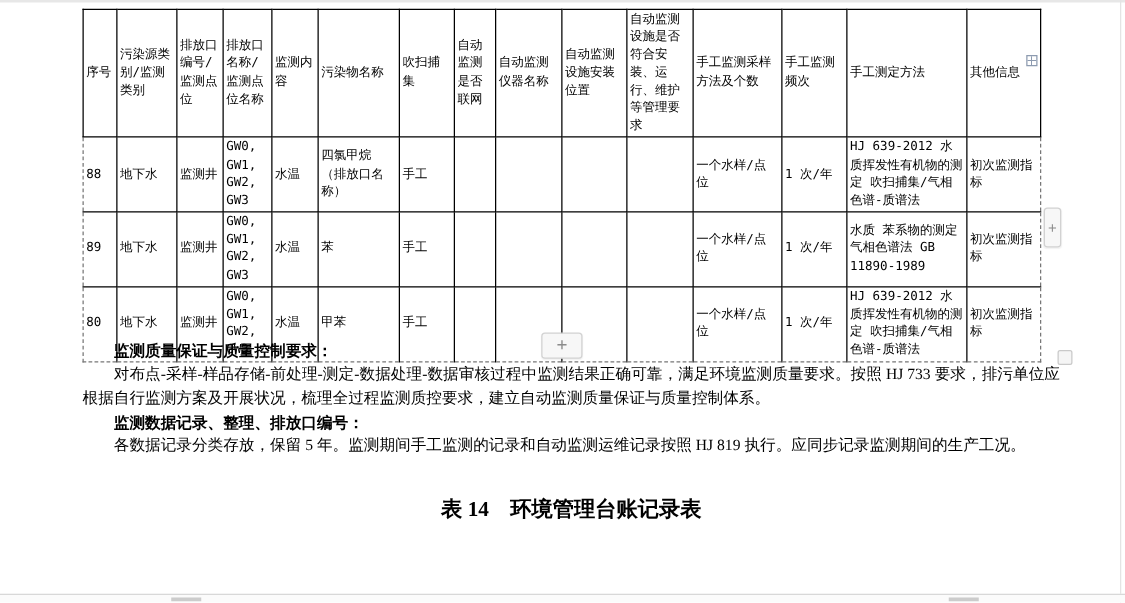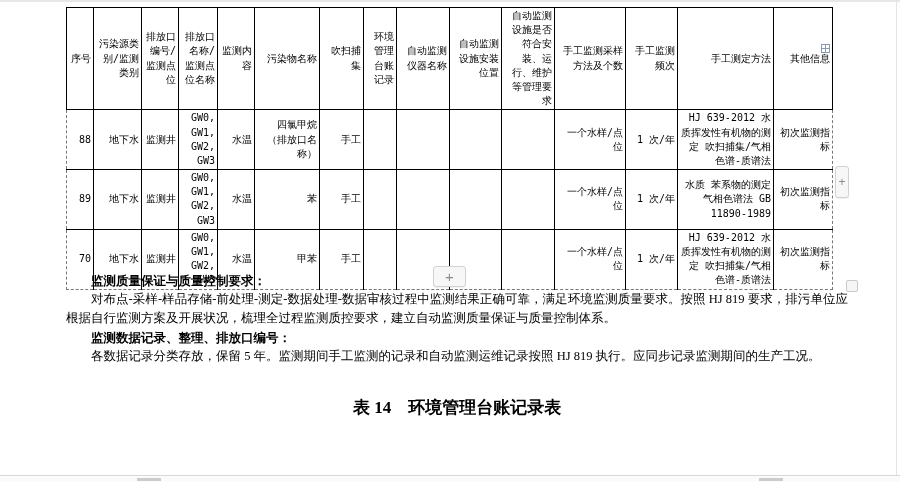--- a/index.html
+++ b/index.html
@@ -11,21 +11,21 @@
 
   
   table.montbl {
     position: absolute; left: 66px; top: 7px; width: 766px;
     border-collapse: collapse; table-layout: fixed;
     font-family: "DejaVu Sans Mono", "Liberation Mono", monospace;
     font-size: 10px; color: #000;
   }
   .montbl th, .montbl td {
     border: 1px solid #000;
-    text-align: right; vertical-align: middle;
+    text-align: left; vertical-align: middle;
     padding: 1px 2px; line-height: 1.42;
     font-weight: normal;
     white-space: pre-line; overflow-wrap: break-word; overflow: hidden;
   }
   .montbl thead tr { height: 88px; }
   .montbl tbody tr { height: 56px; }
   .montbl tbody td:first-child { border-left: 1px dashed #777; }
   .montbl tbody td:last-child  { border-right: 1px dashed #777; }
   .montbl tbody tr:last-child td { border-bottom: 1px dashed #777; }
 
@@ -94,21 +94,21 @@
   </colgroup>
   <thead>
     <tr>
       <th>序号</th>
       <th>污染源类别/监测类别</th>
       <th>排放口编号/监测点位</th>
       <th>排放口名称/监测点位名称</th>
       <th>监测内容</th>
       <th>污染物名称</th>
       <th>吹扫捕集</th>
-      <th>环境管理台账记录</th>
+      <th>自动监测是否联网</th>
       <th>自动监测仪器名称</th>
       <th>自动监测设施安装位置</th>
       <th>自动监测设施是否符合安装、运行、维护等管理要求</th>
       <th>手工监测采样方法及个数</th>
       <th>手工监测频次</th>
       <th>手工测定方法</th>
       <th>其他信息</th>
     </tr>
   </thead>
   <tbody>
@@ -147,21 +147,21 @@
       <td></td>
       <td></td>
       <td></td>
       <td></td>
       <td>一个水样/点位</td>
       <td>1 次/年</td>
       <td>水质 苯系物的测定 气相色谱法 GB 11890-1989</td>
       <td>初次监测指标</td>
     </tr>
     <tr>
-      <td>70</td>
+      <td>80</td>
       <td>地下水</td>
       <td>监测井</td>
       <td>GW0,
 GW1,
 GW2,
 GW3</td>
       <td>水温</td>
       <td>甲苯</td>
       <td>手工</td>
       <td></td>
@@ -177,21 +177,21 @@
 </table>
 
 <div class="marker-icon"></div>
 
 <div class="add-btn add-row">+</div>
 <div class="add-btn add-col">+</div>
 <div class="resize-handle"></div>
 
 <div class="textflow">
   <p class="para-head">监测质量保证与质量控制要求：</p>
-  <p class="para-body">对布点-采样-样品存储-前处理-测定-数据处理-数据审核过程中监测结果正确可靠，满足环境监测质量要求。按照 HJ 819 要求，排污单位应根据自行监测方案及开展状况，梳理全过程监测质控要求，建立自动监测质量保证与质量控制体系。</p>
+  <p class="para-body">对布点-采样-样品存储-前处理-测定-数据处理-数据审核过程中监测结果正确可靠，满足环境监测质量要求。按照 HJ 733 要求，排污单位应根据自行监测方案及开展状况，梳理全过程监测质控要求，建立自动监测质量保证与质量控制体系。</p>
   <p class="para-head">监测数据记录、整理、排放口编号：</p>
   <p class="para-body">各数据记录分类存放，保留 5 年。监测期间手工监测的记录和自动监测运维记录按照 HJ 819 执行。应同步记录监测期间的生产工况。</p>
   <p class="caption">表 14　环境管理台账记录表</p>
 </div>
 
 <div class="bottom-strip">
   <span class="mark mark-left"></span>
   <span class="mark mark-right"></span>
 </div>
 

